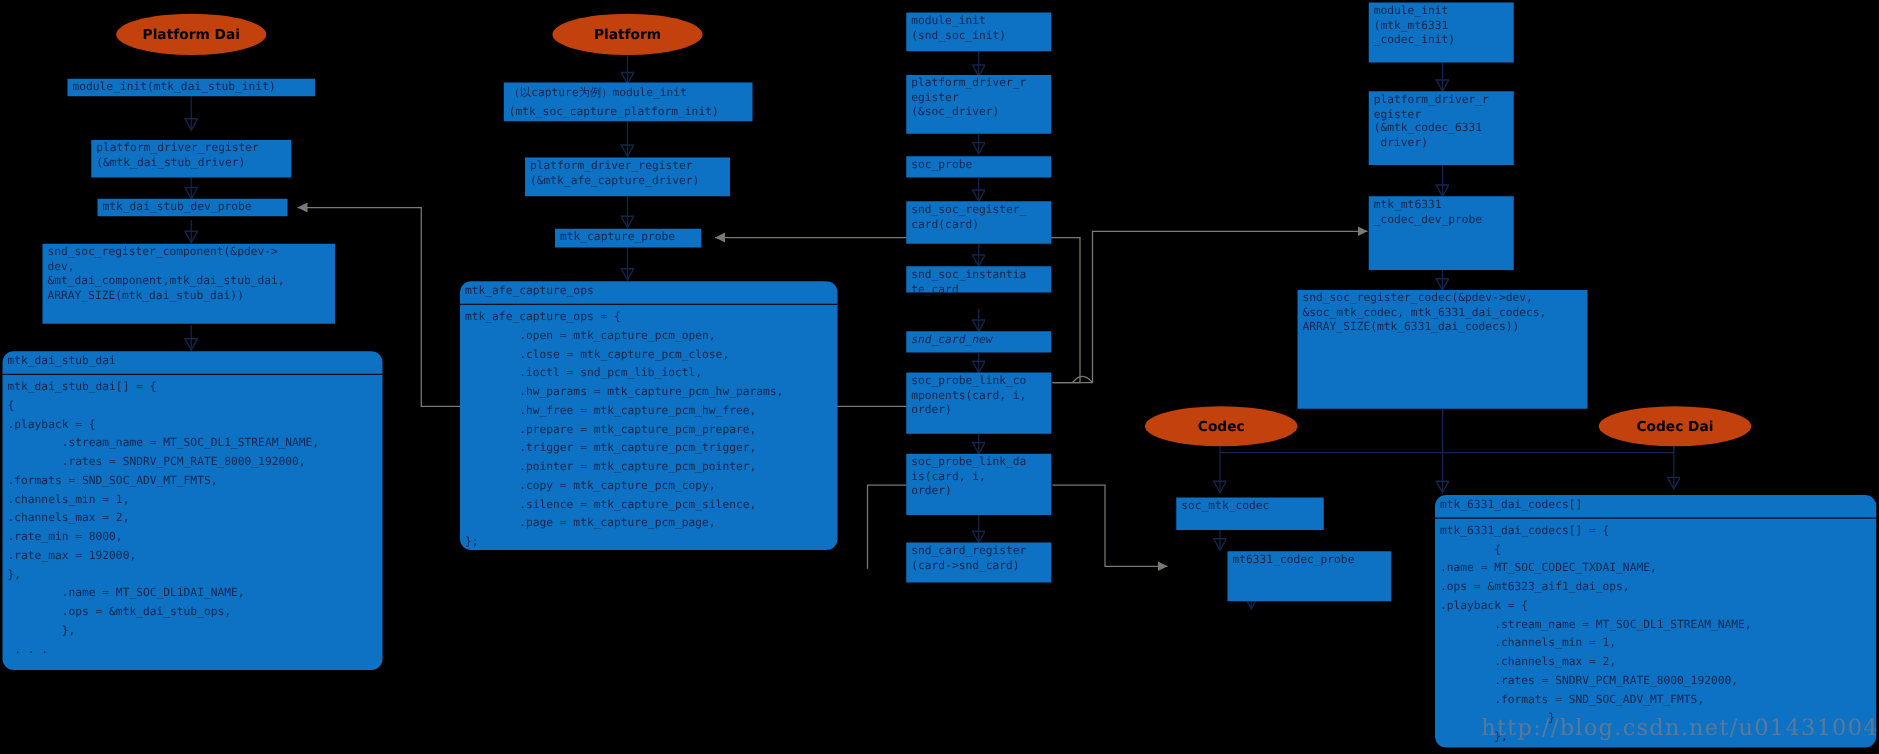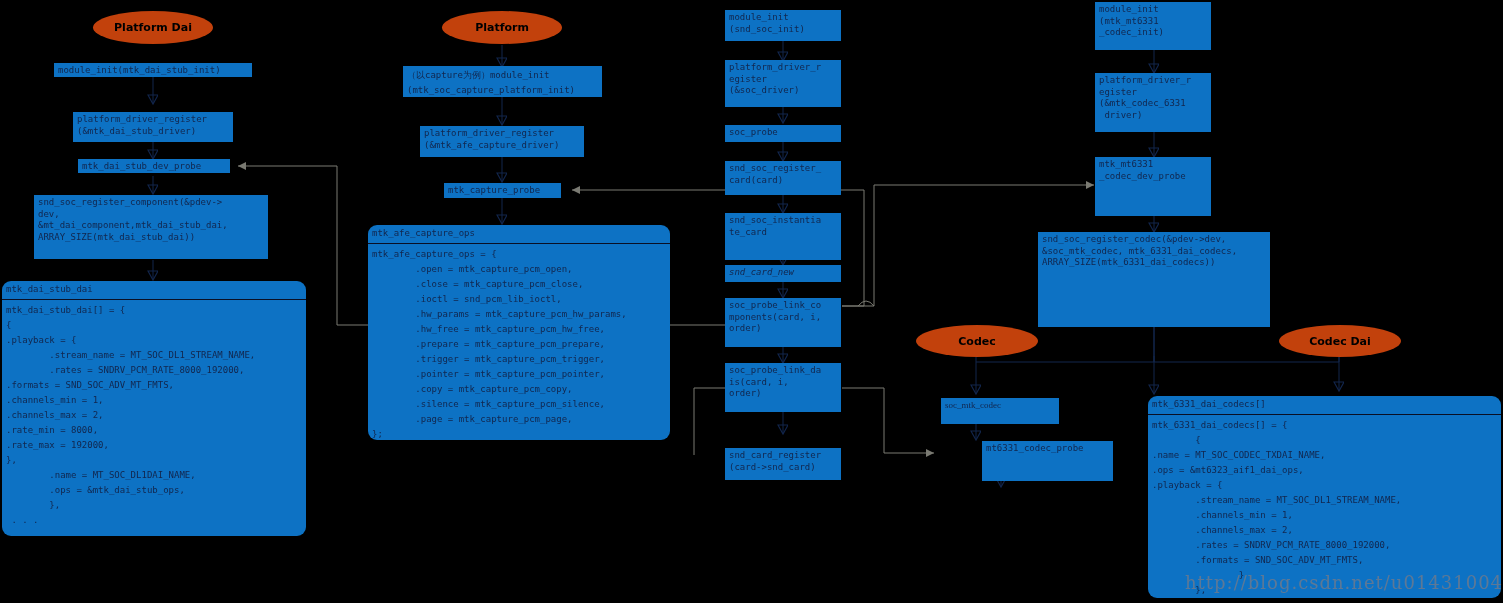--- a/index.html
+++ b/index.html
@@ -161,34 +161,34 @@
 
   <div class="node" style="left:725px;top:60px;width:116px;height:47px;">platform_driver_r
 egister
 (&amp;soc_driver)</div>
 
   <div class="node" style="left:725px;top:125px;width:116px;height:17px;">soc_probe</div>
 
   <div class="node" style="left:725px;top:161px;width:116px;height:34px;">snd_soc_register_
 card(card)</div>
 
-  <div class="node" style="left:725px;top:213px;width:116px;height:47px;">snd_soc_instantia
+  <div class="node" style="left:725px;top:213px;width:116px;height:21px;">snd_soc_instantia
 te_card</div>
 
   <div class="node" style="left:725px;top:265px;width:116px;height:17px;font-style:italic;">snd_card_new</div>
 
   <div class="node" style="left:725px;top:298px;width:116px;height:49px;">soc_probe_link_co
 mponents(card, i,
 order)</div>
 
   <div class="node" style="left:725px;top:363px;width:116px;height:49px;">soc_probe_link_da
 is(card, i,
 order)</div>
 
-  <div class="node" style="left:725px;top:448px;width:116px;height:32px;">snd_card_register
+  <div class="node" style="left:725px;top:434px;width:116px;height:32px;">snd_card_register
 (card-&gt;snd_card)</div>
 
   <div class="node" style="left:1095px;top:2px;width:116px;height:48px;">module_init
 (mtk_mt6331
 _codec_init)</div>
 
   <div class="node" style="left:1095px;top:73px;width:116px;height:59px;">platform_driver_r
 egister
 (&amp;mtk_codec_6331
  driver)</div>
@@ -197,21 +197,21 @@
 _codec_dev_probe</div>
 
   <div class="node" style="left:1038px;top:232px;width:232px;height:95px;">snd_soc_register_codec(&amp;pdev-&gt;dev,
 &amp;soc_mtk_codec, mtk_6331_dai_codecs,
 ARRAY_SIZE(mtk_6331_dai_codecs))</div>
 
   <div class="ellipse" style="left:916px;top:325px;width:122px;height:32px;">Codec</div>
 
   <div class="ellipse" style="left:1279px;top:325px;width:122px;height:32px;">Codec Dai</div>
 
-  <div class="node" style="left:941px;top:398px;width:118px;height:26px;font-family:Liberation Serif, serif;">soc_mtk_codec</div>
+  <div class="node" style="left:941px;top:398px;width:118px;height:26px;">soc_mtk_codec</div>
 
   <div class="node" style="left:934px;top:441px;width:131px;height:40px;margin-left:48px;">mt6331_codec_probe</div>
 
 
   <div class="panel" style="left:1148px;top:396px;width:353px;height:202px;">
     <div class="ptitle">mtk_6331_dai_codecs[]</div>
     <div class="prule"></div>
     <div class="pbody">mtk_6331_dai_codecs[] = {
         {
 .name = MT_SOC_CODEC_TXDAI_NAME,

